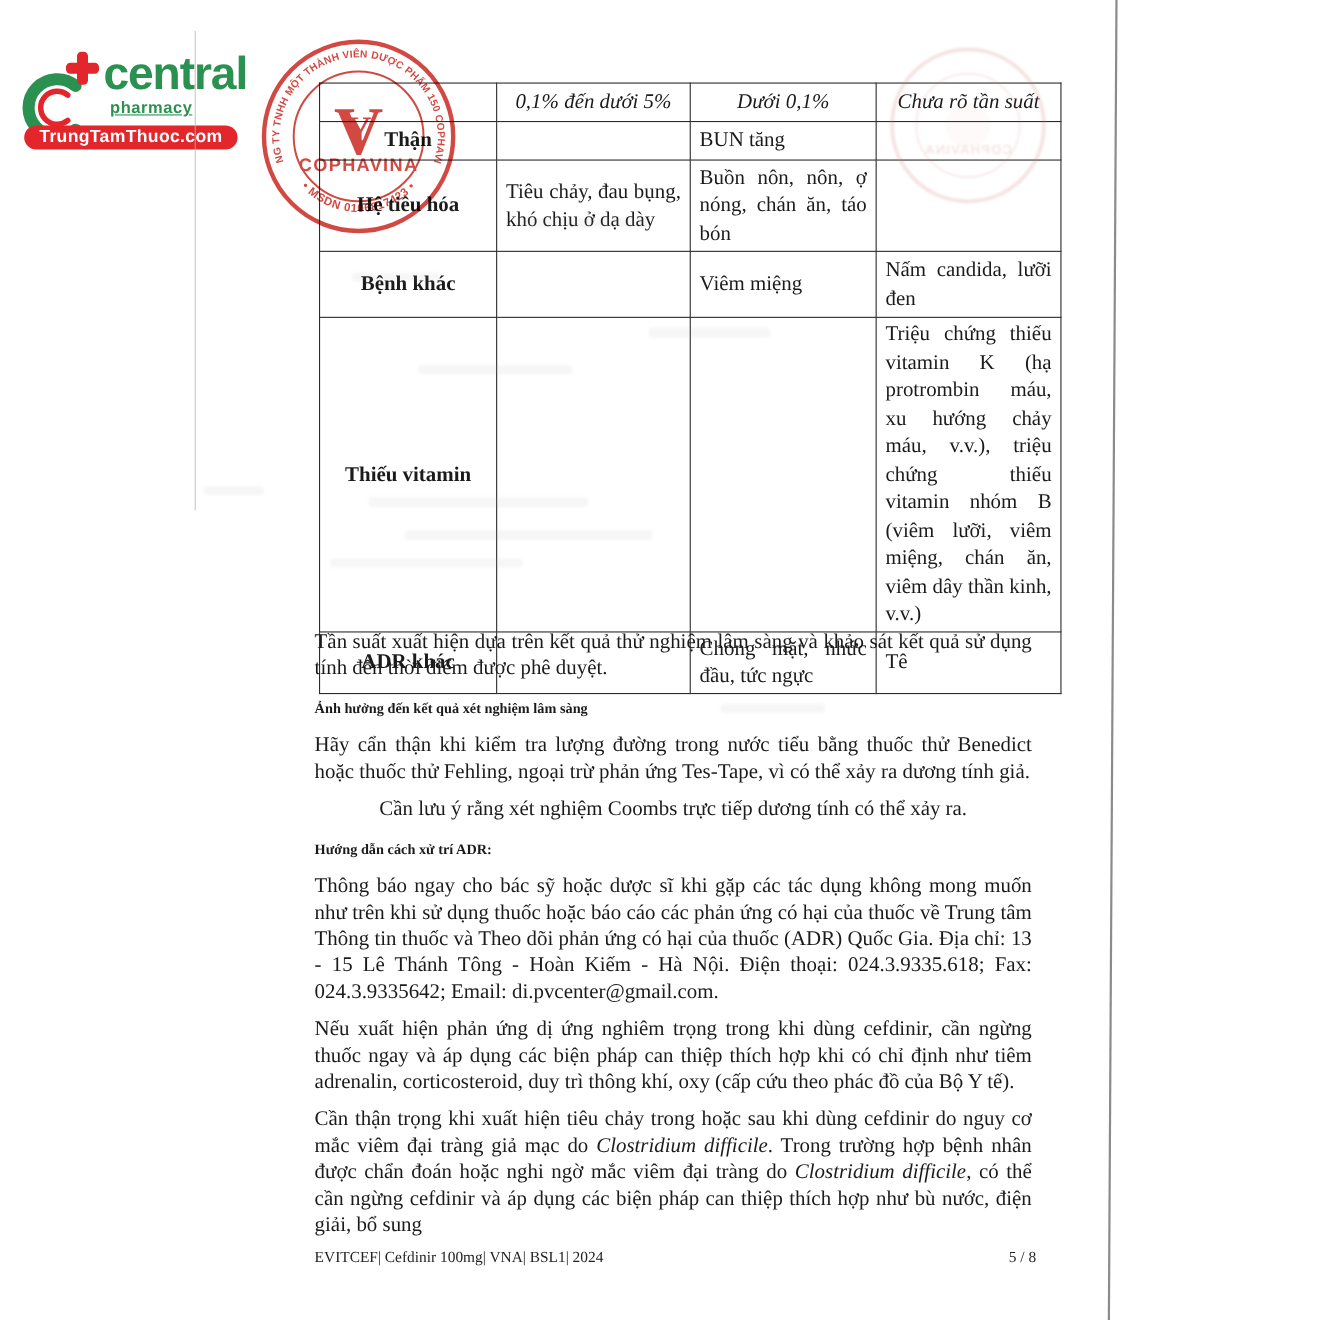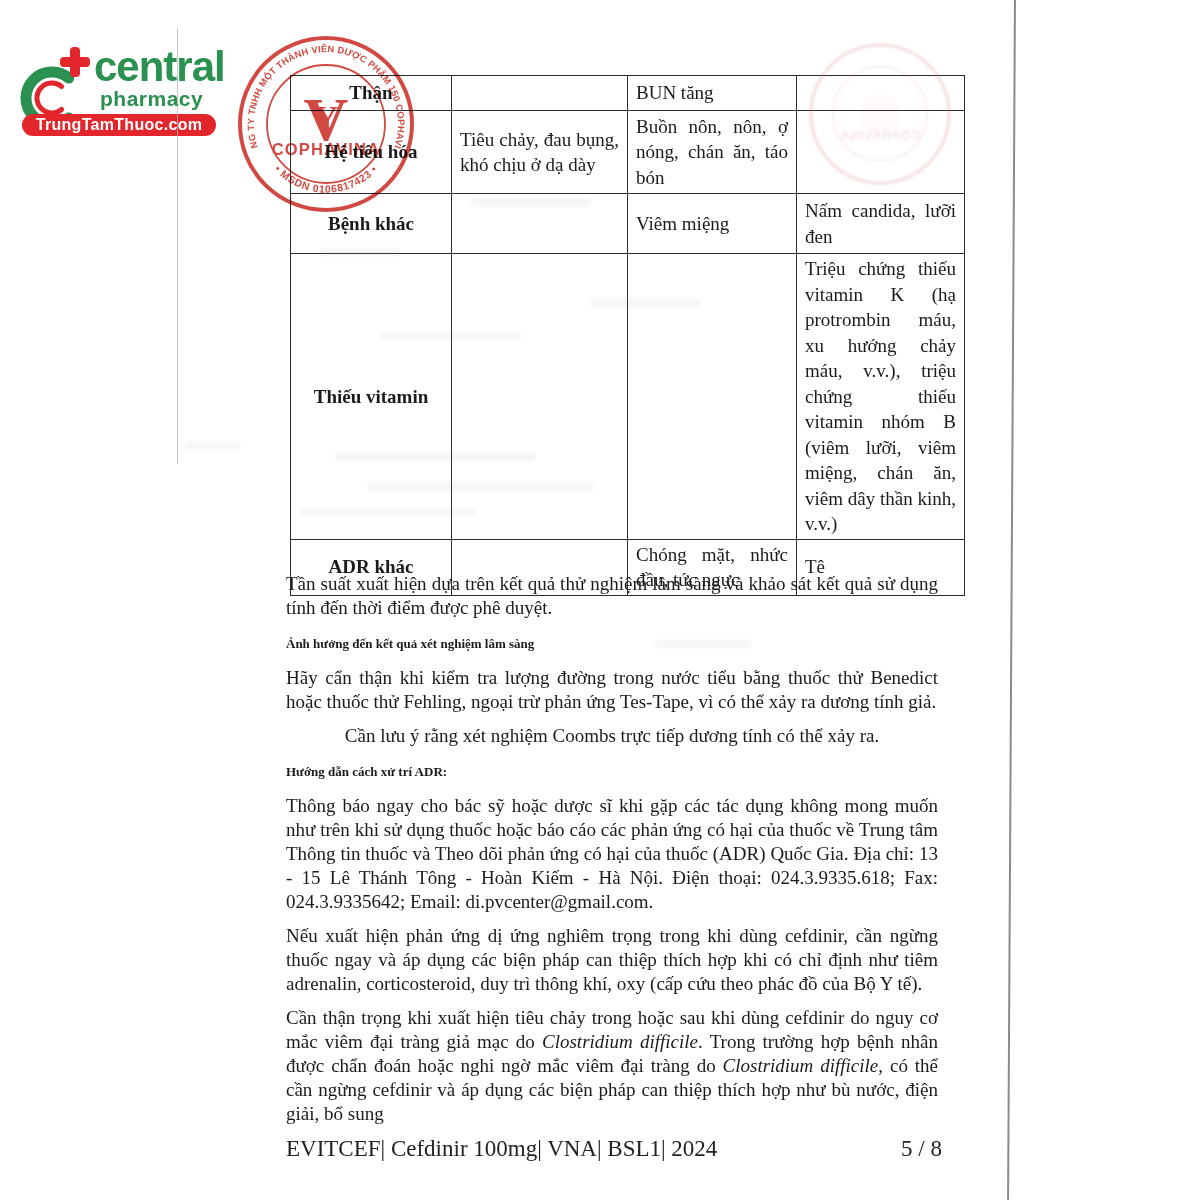--- a/index.html
+++ b/index.html
@@ -5,21 +5,21 @@
   html,body{margin:0;padding:0;}
   body{width:1200px;height:1200px;background:#e9e9e7;font-family:"Liberation Serif",serif;}
   .page{position:relative;width:1200px;height:1200px;background:#ffffff;overflow:hidden;color:#1b1b1b;}
 
   
   .logo{position:absolute;left:14px;top:36px;width:210px;height:102px;}
   .logo-icon{position:absolute;left:2px;top:6px;}
   .logo-brand{position:absolute;left:80px;top:10px;font-family:"Liberation Sans",sans-serif;
     font-weight:bold;font-size:42px;line-height:42px;color:#2b9150;letter-spacing:-1px;}
   .logo-sub{position:absolute;left:86px;top:52px;font-family:"Liberation Sans",sans-serif;
-    font-weight:bold;font-size:21px;line-height:21px;color:#2b9150;letter-spacing:.5px;}
+    font-weight:bold;font-size:15px;line-height:21px;color:#2b9150;letter-spacing:.5px;text-decoration:underline;}
   .logo-pill{position:absolute;left:8px;top:78px;width:194px;height:22px;background:#e2262b;
     border-radius:12px;display:flex;align-items:center;justify-content:center;
     font-family:"Liberation Sans",sans-serif;font-weight:bold;font-size:16px;color:#fff;letter-spacing:.3px;}
 
   
   .adr-table-wrap{position:absolute;left:290px;top:75px;}
   table.adr{border-collapse:collapse;table-layout:fixed;width:674px;font-size:19px;}
   table.adr td{border:1.6px solid #2c2c2c;vertical-align:middle;padding:2px 8px;line-height:25.5px;
     overflow:hidden;}
   table.adr tr.head td{font-style:italic;text-align:center;height:30px;padding:2px 4px;}
@@ -27,21 +27,21 @@
   table.adr td.val{text-align:justify;margin-top:28px;}
 
   
   .doc-body{position:absolute;left:286px;top:572px;width:652px;font-size:19px;line-height:24px;}
   .doc-body p{margin:0 0 10px 0;text-align:justify;}
   .doc-body p.single{text-align:center;}
   .doc-body h3{margin:12px 0 10px 0;font-size:13px;line-height:24px;font-weight:bold;}
 
   
   .footer{position:absolute;left:286px;top:1136px;width:656px;display:flex;
-    justify-content:space-between;font-size:23px;color:#222;}
+    justify-content:space-between;font-size:14px;color:#222;}
 
   
   .stamp{position:absolute;left:234px;top:32px;width:184px;height:184px;
     mix-blend-mode:multiply;opacity:.93;pointer-events:none;}
   
   .ghost-stamp{position:absolute;left:806px;top:40px;width:148px;height:148px;
     opacity:.38;filter:blur(1.1px);pointer-events:none;transform:scaleX(-1);}
 
   
   .scan-line-right{position:absolute;left:1014px;top:-3px;width:2px;height:1208px;
@@ -71,20 +71,26 @@
 
   <div class="adr-table-wrap">
     <table class="adr">
       <colgroup>
           <col style="width:161px">
           <col style="width:176px">
           <col style="width:169px">
           <col style="width:168px">
         </colgroup>
       <tbody>
+          <tr class="head" style="height:34px">
+        <td></td>
+        <td>0,1% đến dưới 5%</td>
+        <td>Dưới 0,1%</td>
+        <td>Chưa rõ tần suất</td>
+      </tr>
       <tr style="height:35px">
         <td class="lbl">Thận</td>
         <td class="val"></td>
         <td class="val">BUN tăng</td>
         <td class="val"></td>
       </tr>
       <tr style="height:83px">
         <td class="lbl">Hệ tiêu hóa</td>
         <td class="val">Tiêu chảy, đau bụng, khó chịu ở dạ dày</td>
         <td class="val">Buồn nôn, nôn, ợ nóng, chán ăn, táo bón</td>

